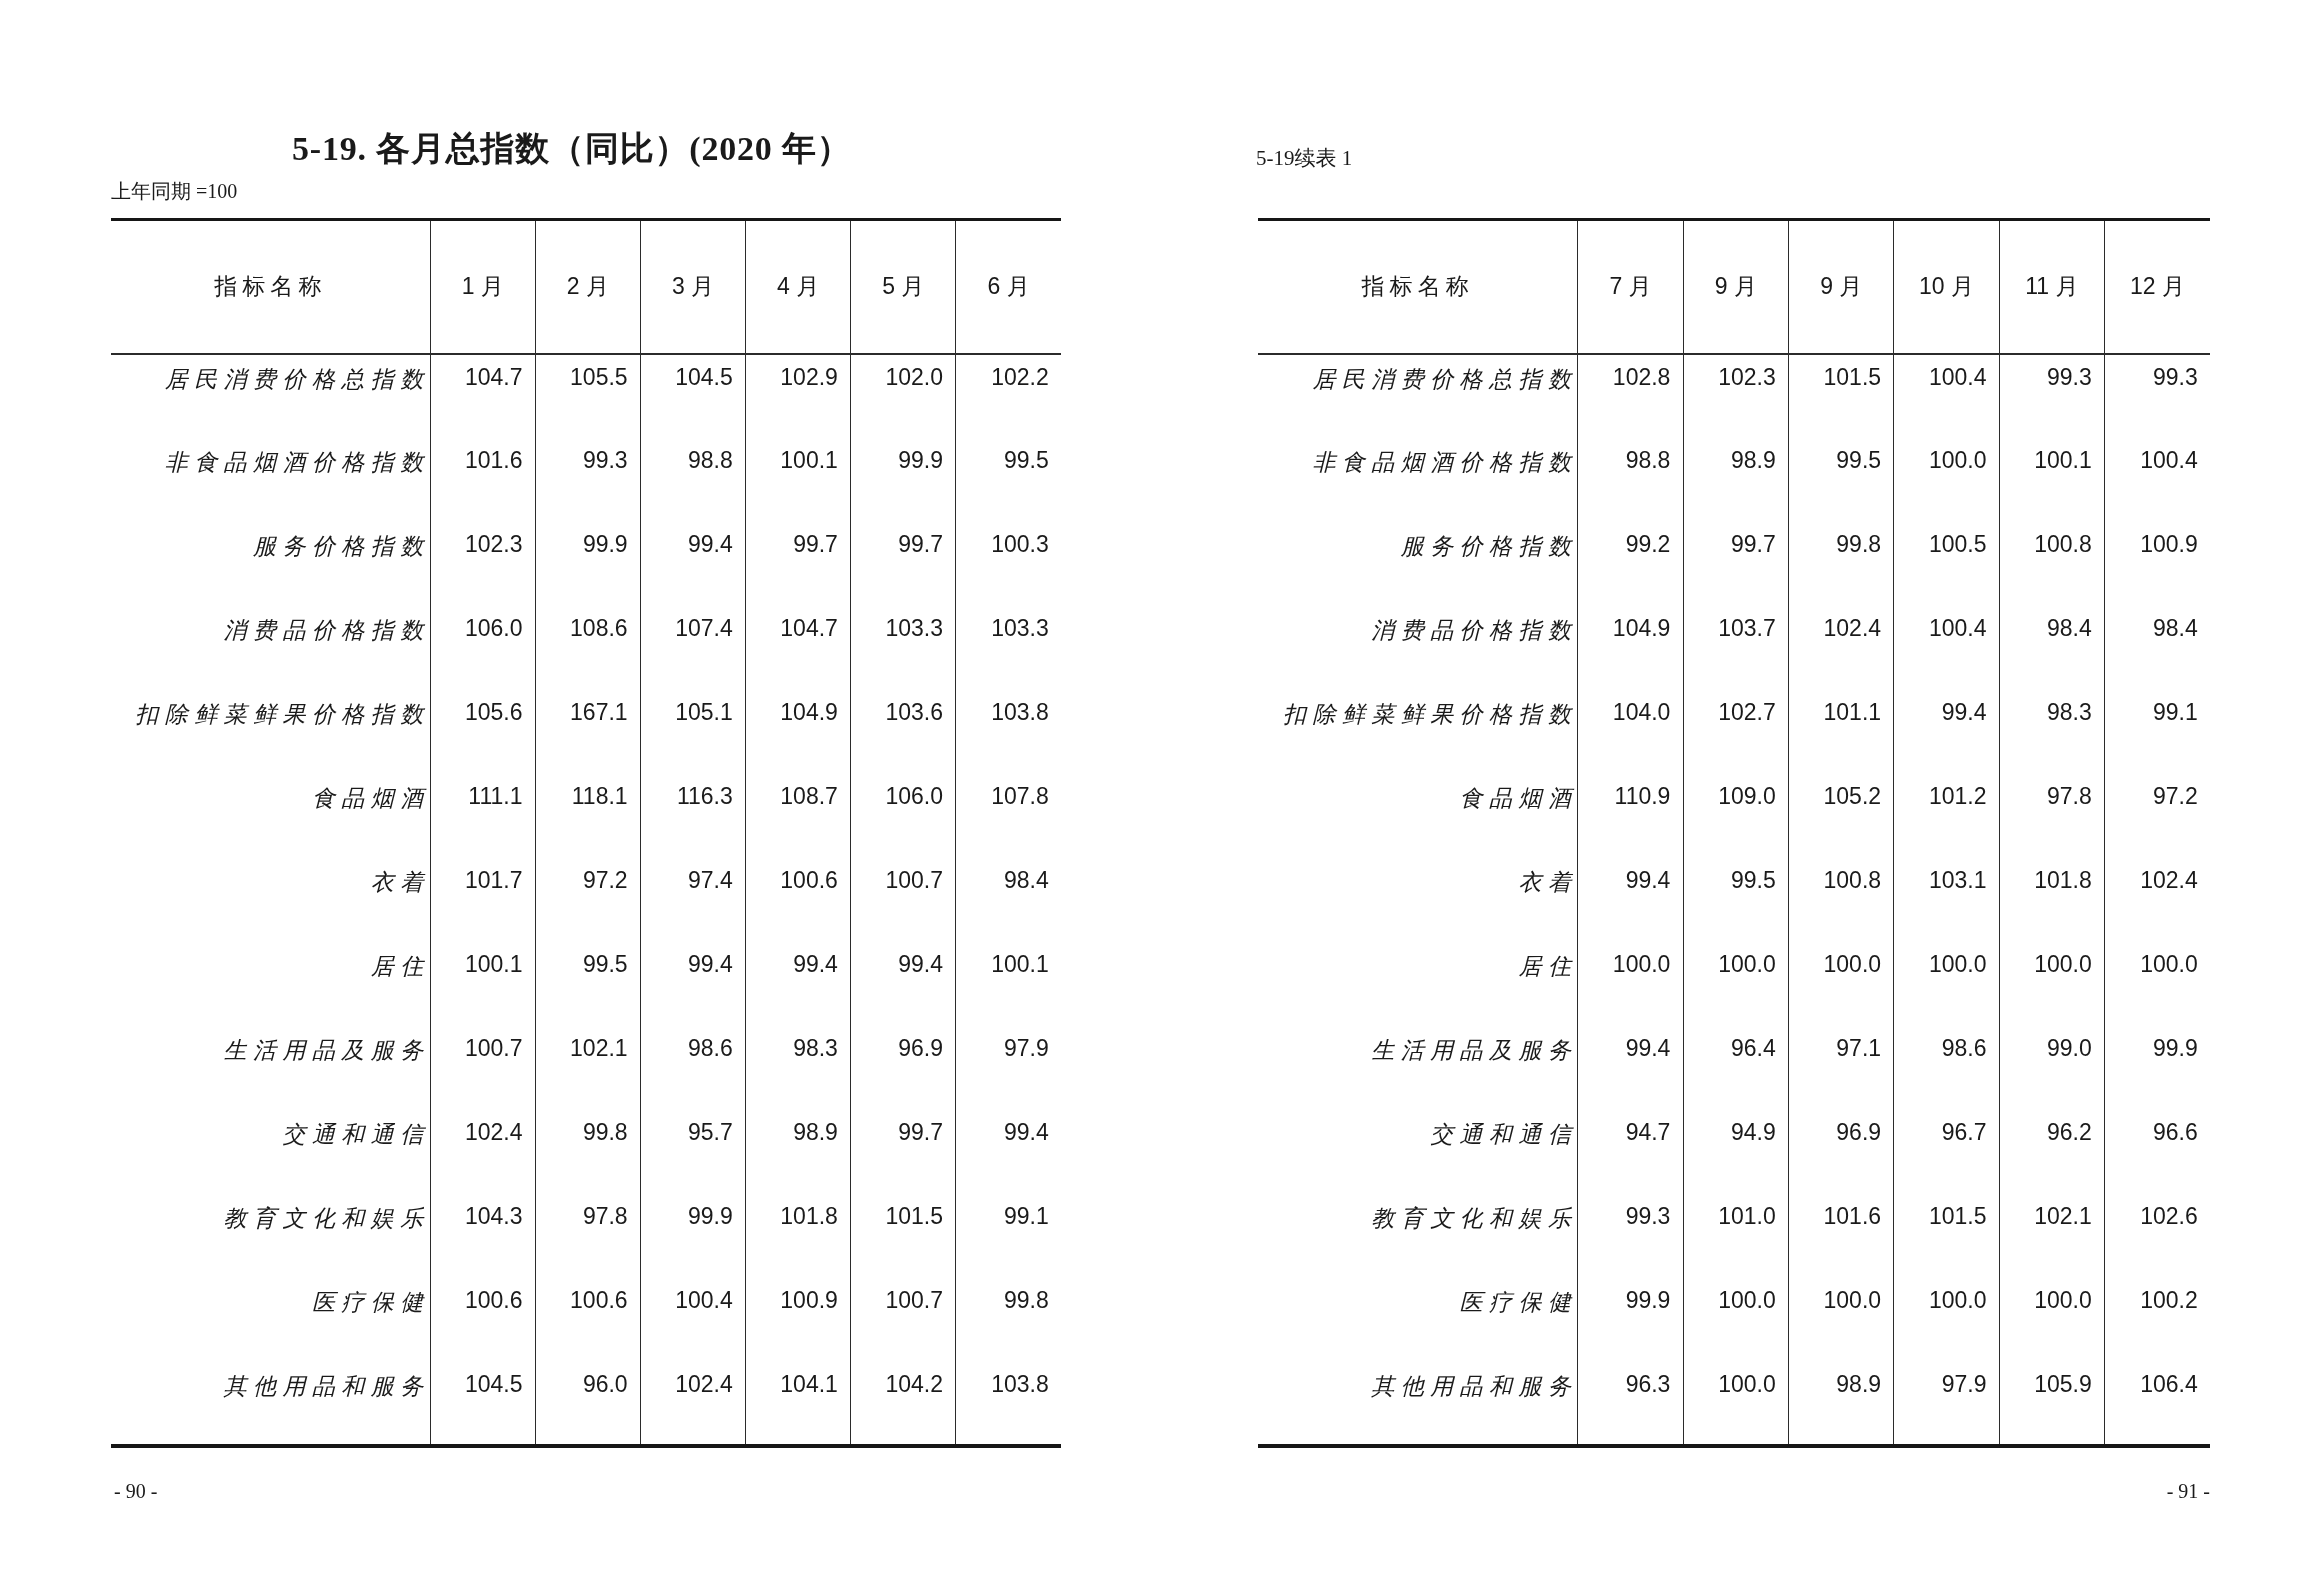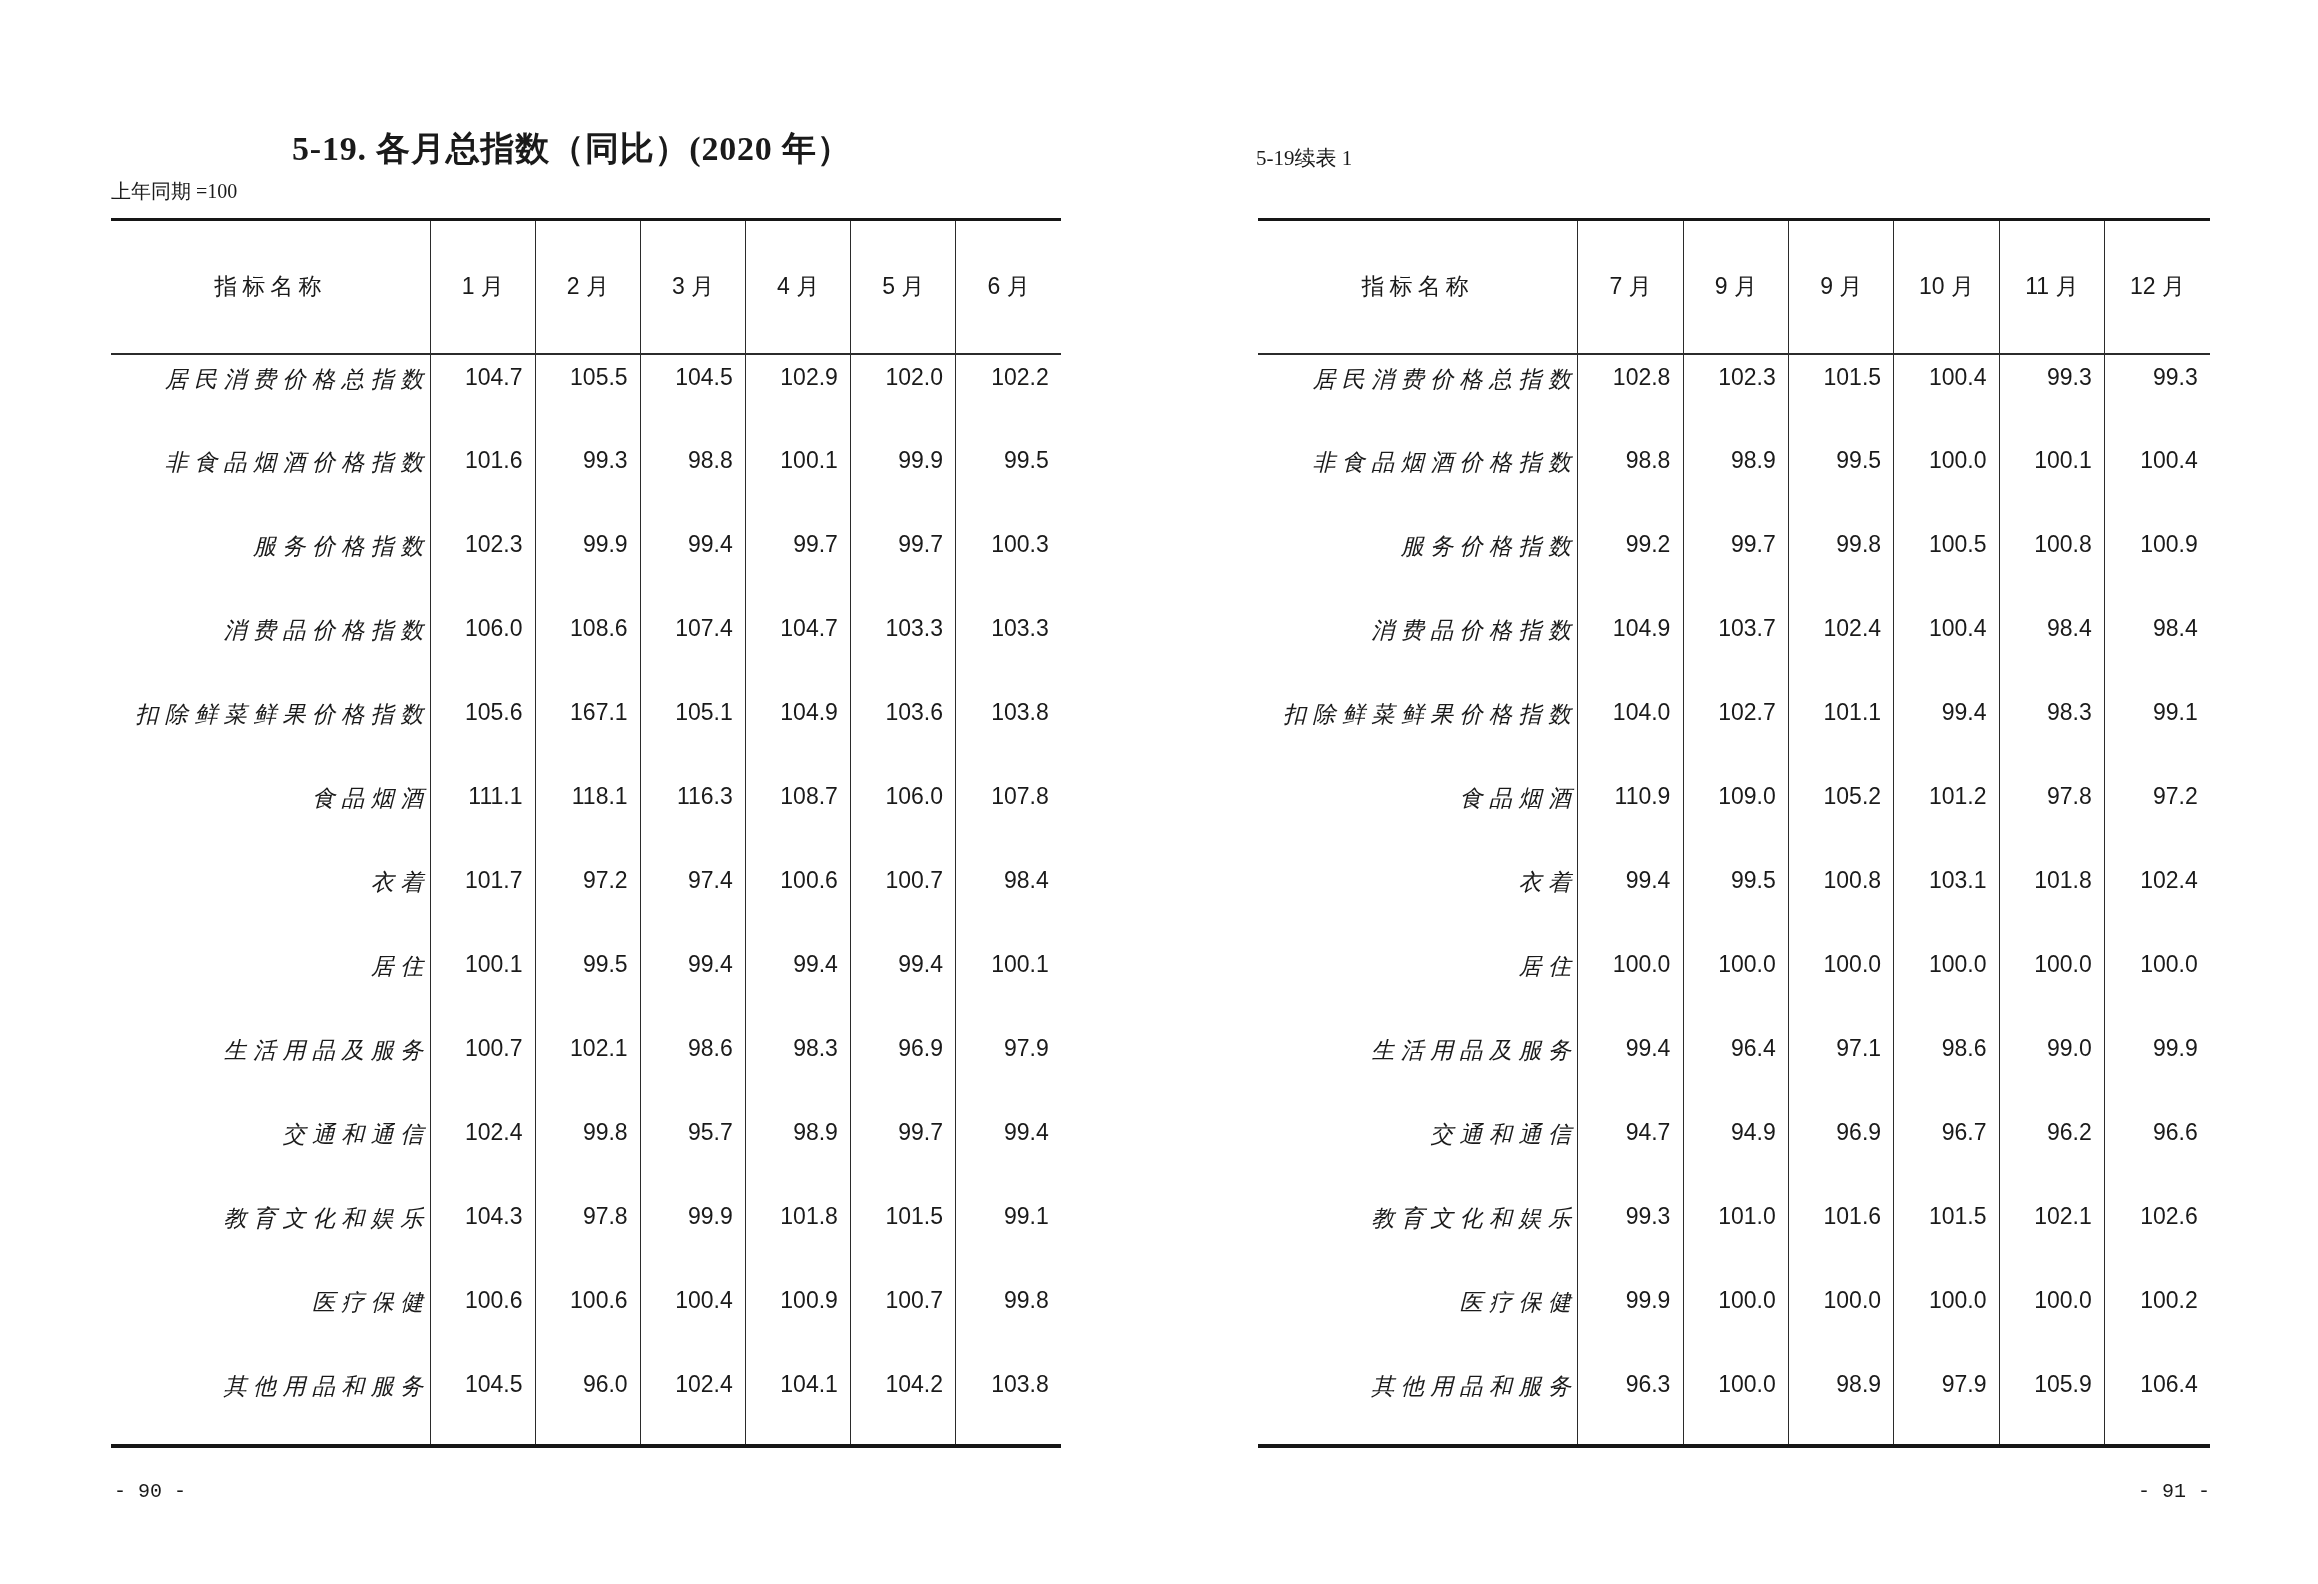--- a/index.html
+++ b/index.html
@@ -41,21 +41,21 @@
     font-family:"Liberation Serif", serif;
     font-style:italic;
   }
   td.label.indent { padding-left:37px; }
   td.num {
     text-align:right; padding-right:12.3px; font-size:22px;
     font-family:"Liberation Sans", sans-serif; white-space:nowrap;
   }
   .pageno {
     position:absolute; top:1480px; font-size:20px; white-space:nowrap;
-    font-family:Liberation Mono, monospace;
+    font-family:Liberation Serif, serif;
   }
   .pageno.p-left  { left:114px; }
   .pageno.p-right { left:1258px; width:952px; text-align:right; }
 </style>
 </head>
 <body>
 
 <div class="sheet">
   <h1 class="title">5-19. 各月总指数（同比）(2020 年）</h1>
   <div class="note">上年同期 =100</div>

